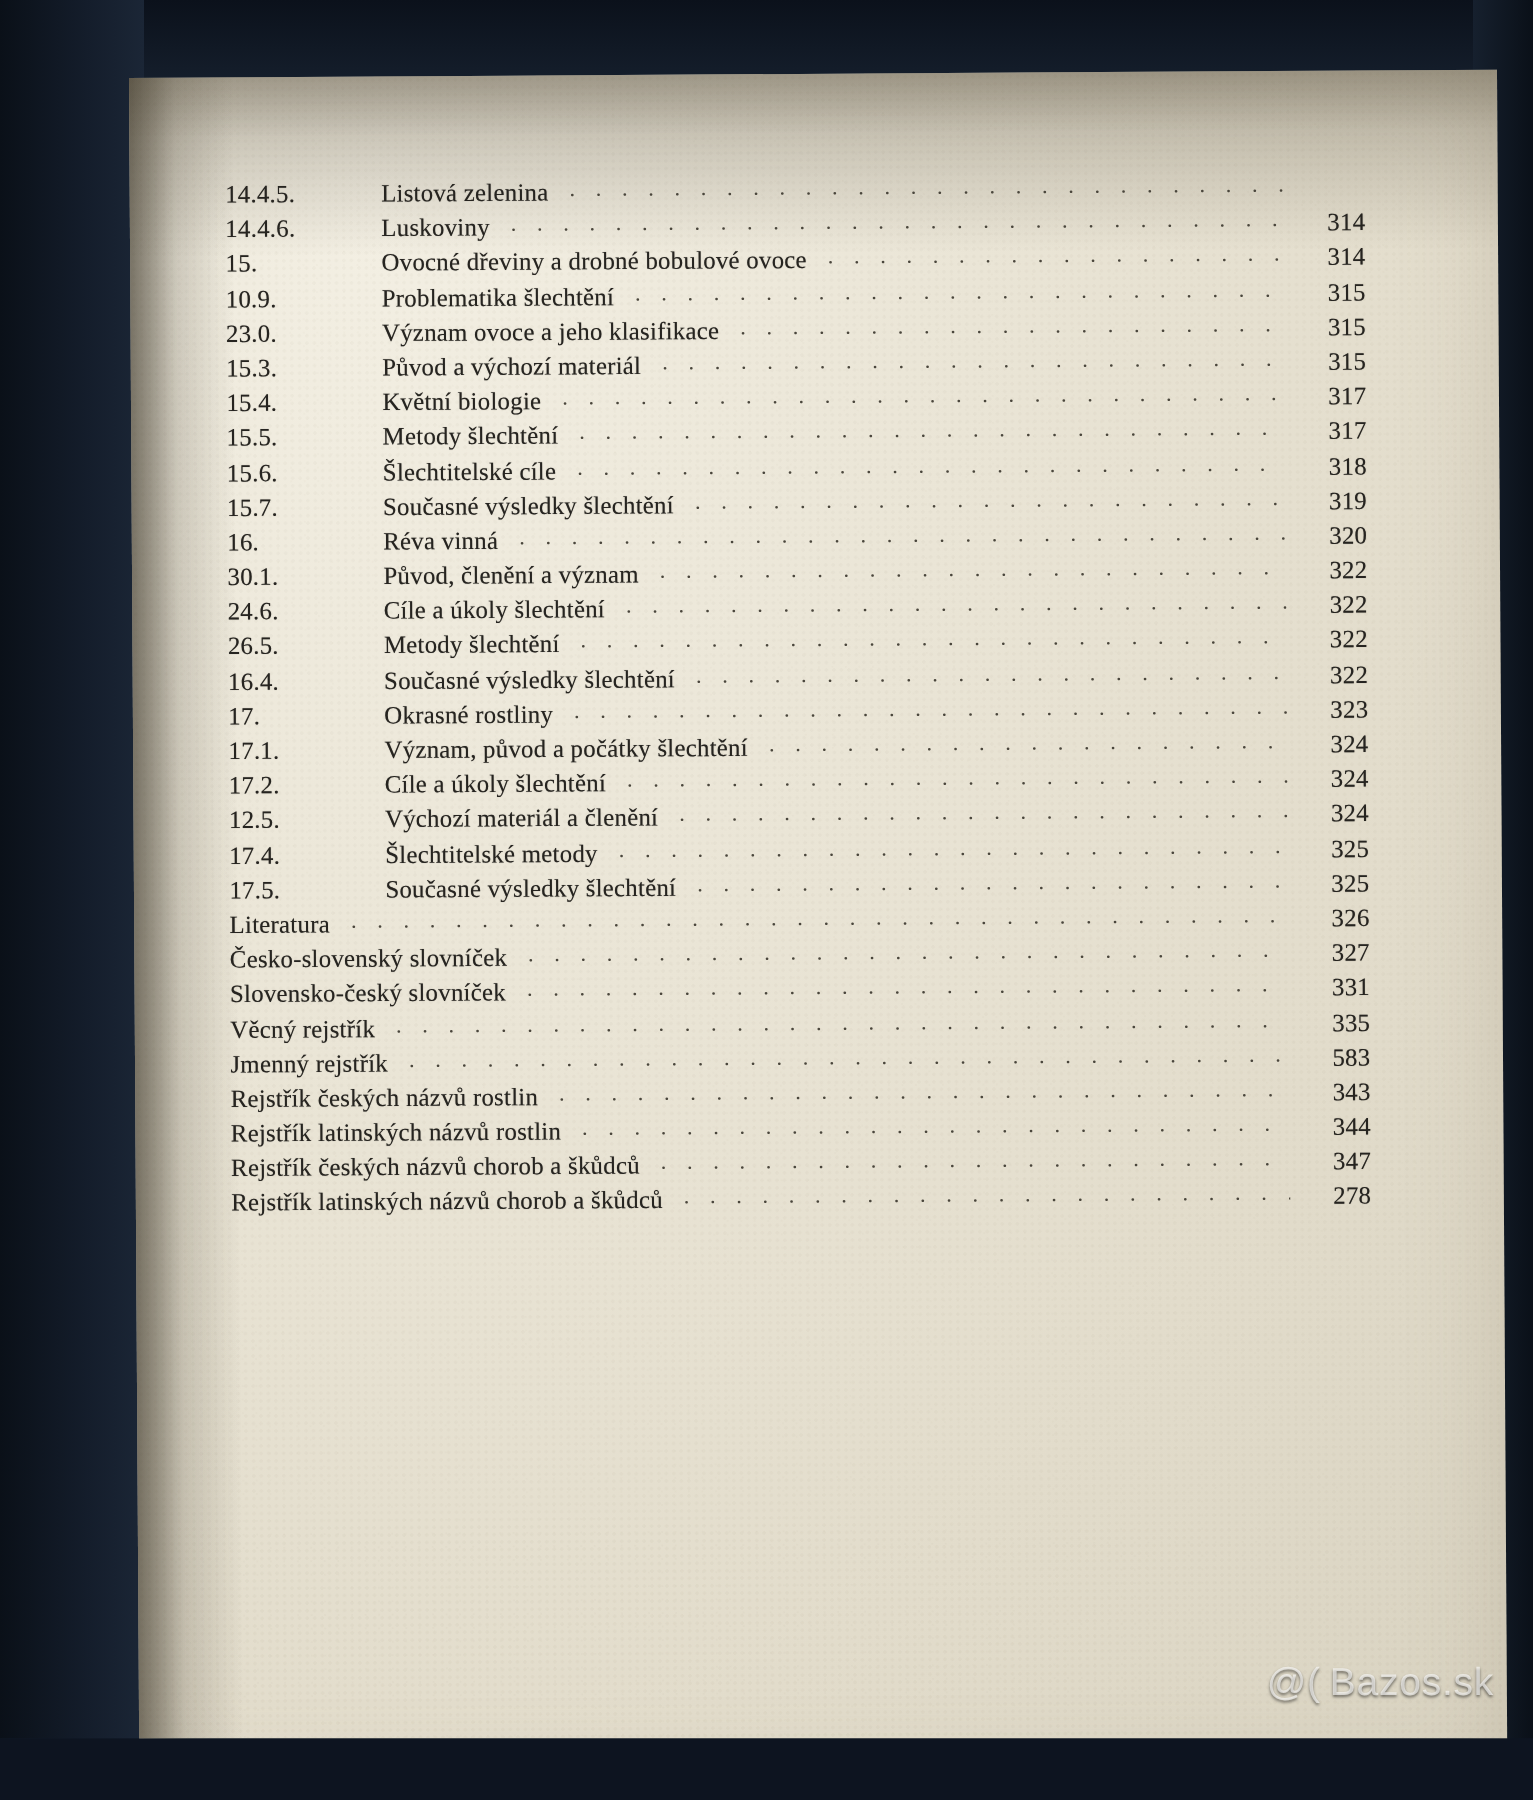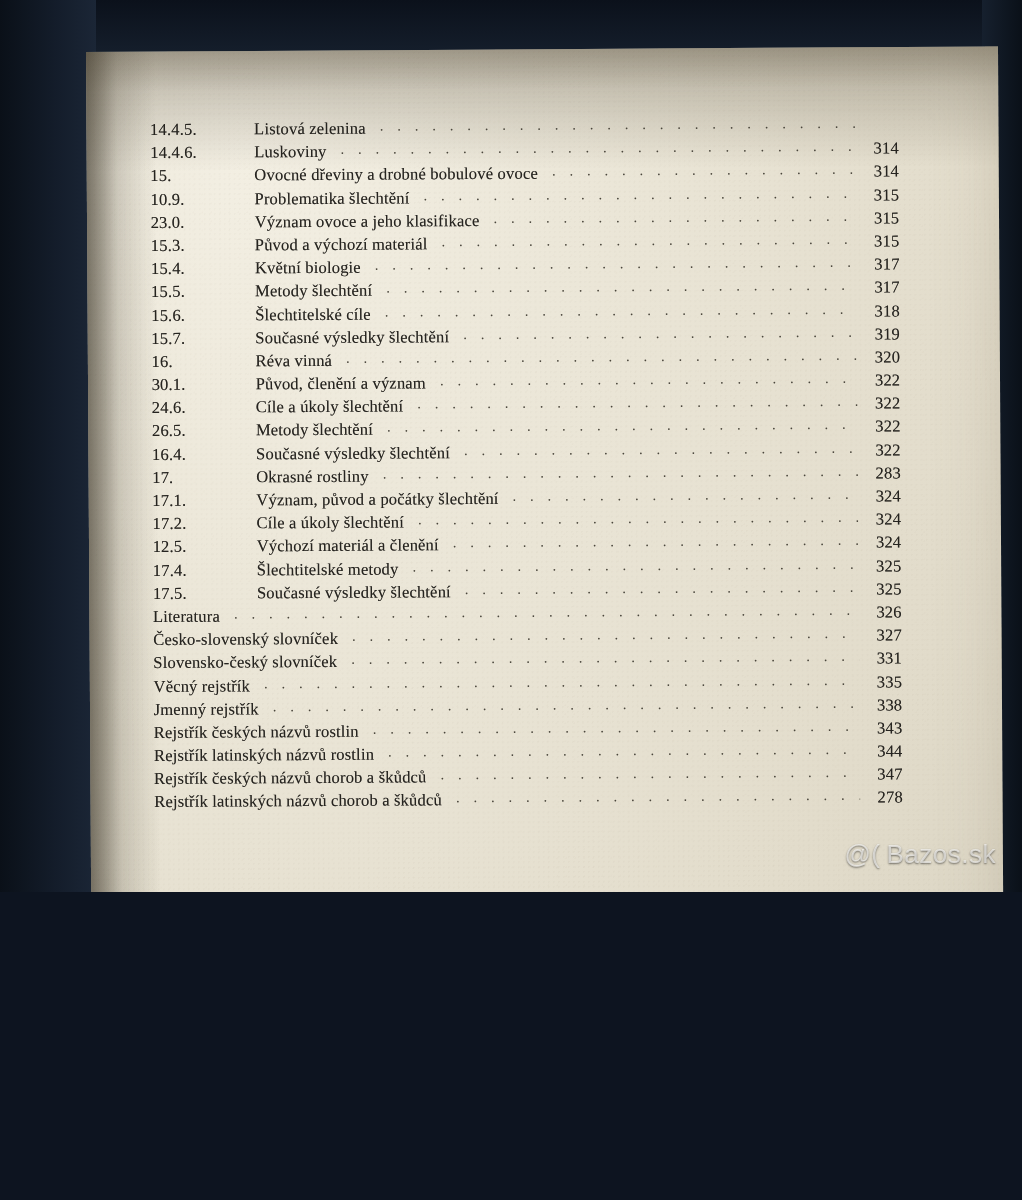--- a/index.html
+++ b/index.html
@@ -3,21 +3,21 @@
 <meta charset="utf-8">
 <style>
   html, body {
     margin: 0;
     padding: 0;
     background: #0d1420;
   }
   #page {
     position: relative;
     width: 1022px;
-    height: 892px;
+    height: 1159px;
     overflow: hidden;
     background: #101a28;
     font-family: "Liberation Serif", serif;
   }
   
   .bg-dark {
     position: absolute;
     inset: 0;
     background: linear-gradient(115deg, #0c1320 0%, #16202e 35%, #0e1724 70%, #09101b 100%);
   }
@@ -140,21 +140,21 @@
     margin: 0 6px;
     position: relative;
     top: -3px;
     color: #4a463c;
     letter-spacing: 5px;
     font-size: 15px;
   }
   .pageno {
     width: 48px;
     flex: 0 0 48px;
-    text-align: center;
+    text-align: right;
     color: #262420;
   }
   
   .toc-row.flush .title { padding-left: 0; }
 
   
   .toc-row .title, .toc-row .num, .toc-row .pageno {
     text-shadow: 0 0 0.6px rgba(35,33,28,0.45);
   }
 
@@ -280,21 +280,21 @@
     <div class="toc-row">
       <span class="num">16.4.</span>
       <span class="title">Současné výsledky šlechtění</span>
       <span class="dots">. . . . . . . . . . . . . . . . . . . . . . . . . . . . . . . . . . . . . . . . . . . . . . . . . . . . . . . . . . . .</span>
       <span class="pageno">322</span>
     </div>
     <div class="toc-row">
       <span class="num">17.</span>
       <span class="title">Okrasné rostliny</span>
       <span class="dots">. . . . . . . . . . . . . . . . . . . . . . . . . . . . . . . . . . . . . . . . . . . . . . . . . . . . . . . . . . . .</span>
-      <span class="pageno">283</span>
+      <span class="pageno">323</span>
     </div>
     <div class="toc-row">
       <span class="num">17.1.</span>
       <span class="title">Význam, původ a počátky šlechtění</span>
       <span class="dots">. . . . . . . . . . . . . . . . . . . . . . . . . . . . . . . . . . . . . . . . . . . . . . . . . . . . . . . . . . . .</span>
       <span class="pageno">324</span>
     </div>
     <div class="toc-row">
       <span class="num">17.2.</span>
       <span class="title">Cíle a úkoly šlechtění</span>
@@ -341,21 +341,21 @@
     <div class="toc-row flush">
       <span class="num indentless"></span>
       <span class="title">Věcný rejstřík</span>
       <span class="dots">. . . . . . . . . . . . . . . . . . . . . . . . . . . . . . . . . . . . . . . . . . . . . . . . . . . . . . . . . . . .</span>
       <span class="pageno">335</span>
     </div>
     <div class="toc-row flush">
       <span class="num indentless"></span>
       <span class="title">Jmenný rejstřík</span>
       <span class="dots">. . . . . . . . . . . . . . . . . . . . . . . . . . . . . . . . . . . . . . . . . . . . . . . . . . . . . . . . . . . .</span>
-      <span class="pageno">338</span>
+      <span class="pageno">583</span>
     </div>
     <div class="toc-row flush">
       <span class="num indentless"></span>
       <span class="title">Rejstřík českých názvů rostlin</span>
       <span class="dots">. . . . . . . . . . . . . . . . . . . . . . . . . . . . . . . . . . . . . . . . . . . . . . . . . . . . . . . . . . . .</span>
       <span class="pageno">343</span>
     </div>
     <div class="toc-row flush">
       <span class="num indentless"></span>
       <span class="title">Rejstřík latinských názvů rostlin</span>

